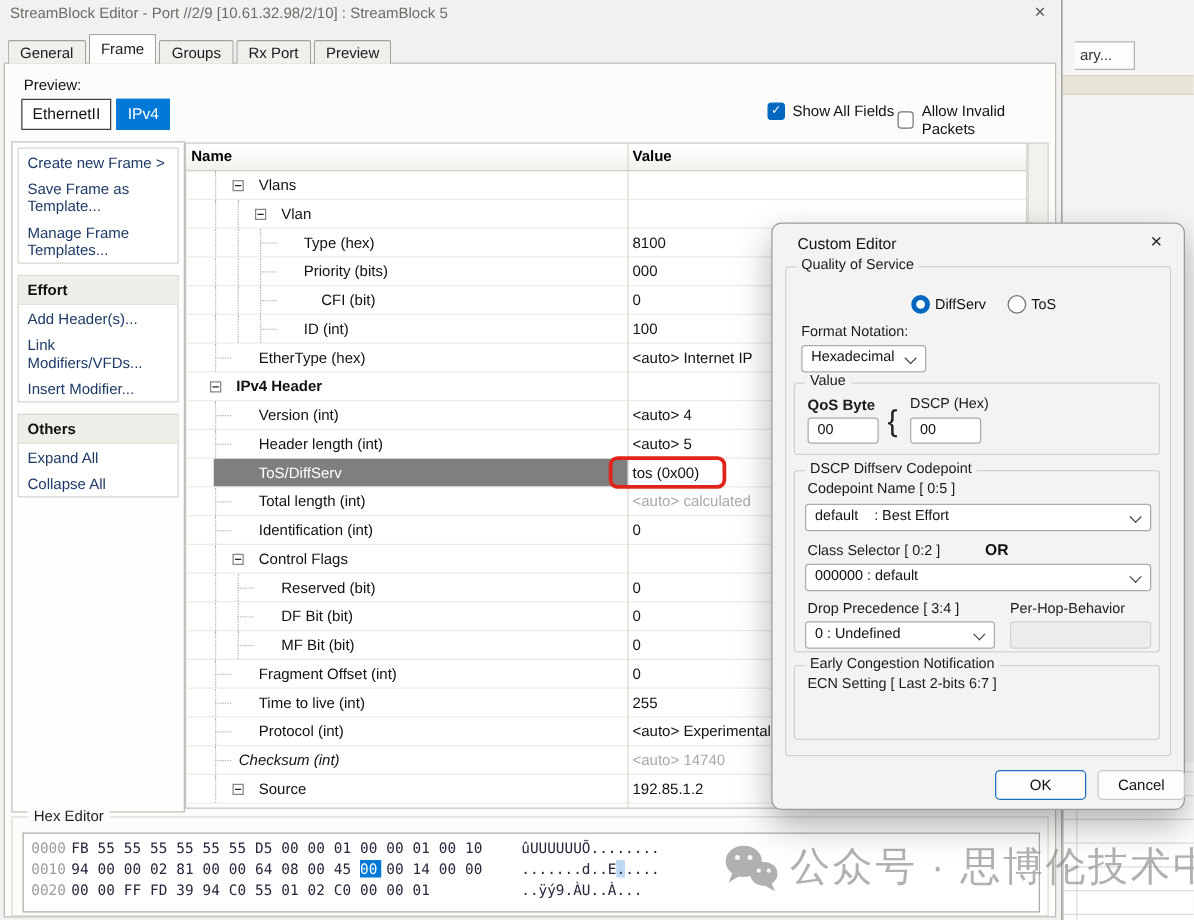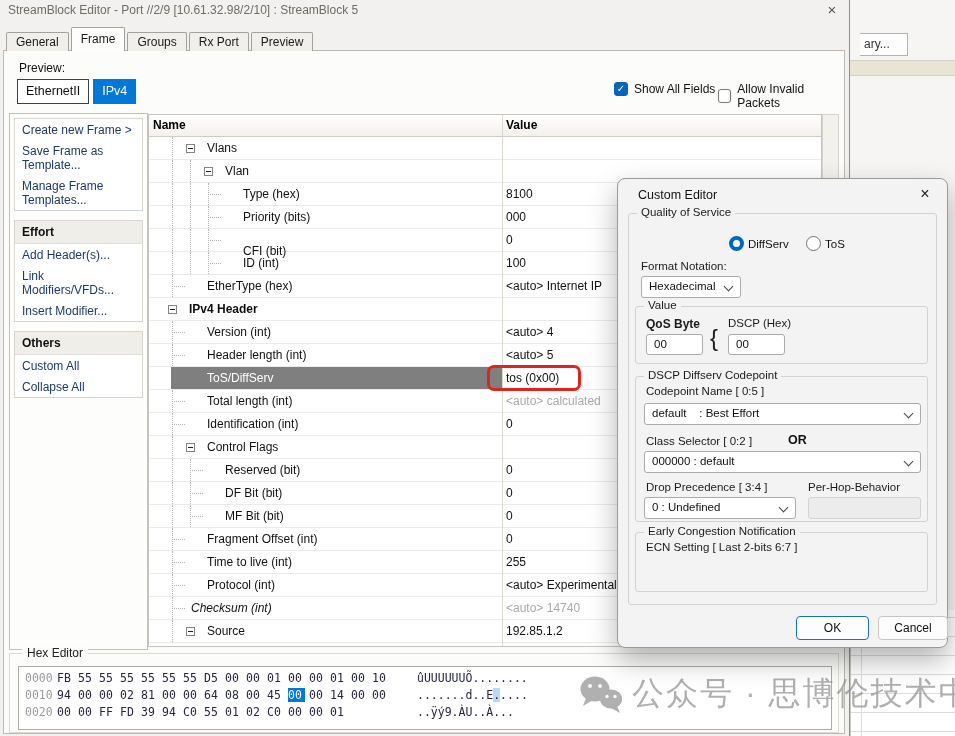--- a/index.html
+++ b/index.html
@@ -178,21 +178,21 @@
           <div class="sb-item">Manage Frame Templates...</div>
         </div>
         <div class="sb-group">
           <div class="sb-head">Effort</div>
           <div class="sb-item">Add Header(s)...</div>
           <div class="sb-item">Link Modifiers/VFDs...</div>
           <div class="sb-item">Insert Modifier...</div>
         </div>
         <div class="sb-group">
           <div class="sb-head">Others</div>
-          <div class="sb-item">Custom All</div>
+          <div class="sb-item">Expand All</div>
           <div class="sb-item">Collapse All</div>
         </div>
       </div>
 
     <div class="tree">
       <div class="tree-head">
         <span class="th-name">Name</span>
         <span class="th-value">Value</span>
       </div>
       <div id="treeRows" style="position:relative">
@@ -223,21 +223,21 @@
             <div class="gv" style="left: 59px;"></div>
             <div class="gh" style="left: 59px;"></div>
             <span class="tname" style="left: 94px;">Priority (bits)</span>
             <span class="tvalue">000</span>
           </div>
           <div class="trow" style="top: 92px;">
             <div class="gv" style="left: 23px;"></div>
             <div class="gv" style="left: 41px;"></div>
             <div class="gv" style="left: 59px;"></div>
             <div class="gh" style="left: 59px;"></div>
-            <span class="tname" style="left: 94px; margin-top: 11px;">CFI (bit)</span>
+            <span class="tname" style="left: 108px;">CFI (bit)</span>
             <span class="tvalue">0</span>
           </div>
           <div class="trow" style="top: 115px;">
             <div class="gv" style="left: 23px;"></div>
             <div class="gv" style="left: 41px;"></div>
             <div class="gv" style="left: 59px;"></div>
             <div class="gh" style="left: 59px;"></div>
             <span class="tname" style="left: 94px;">ID (int)</span>
             <span class="tvalue">100</span>
           </div>

